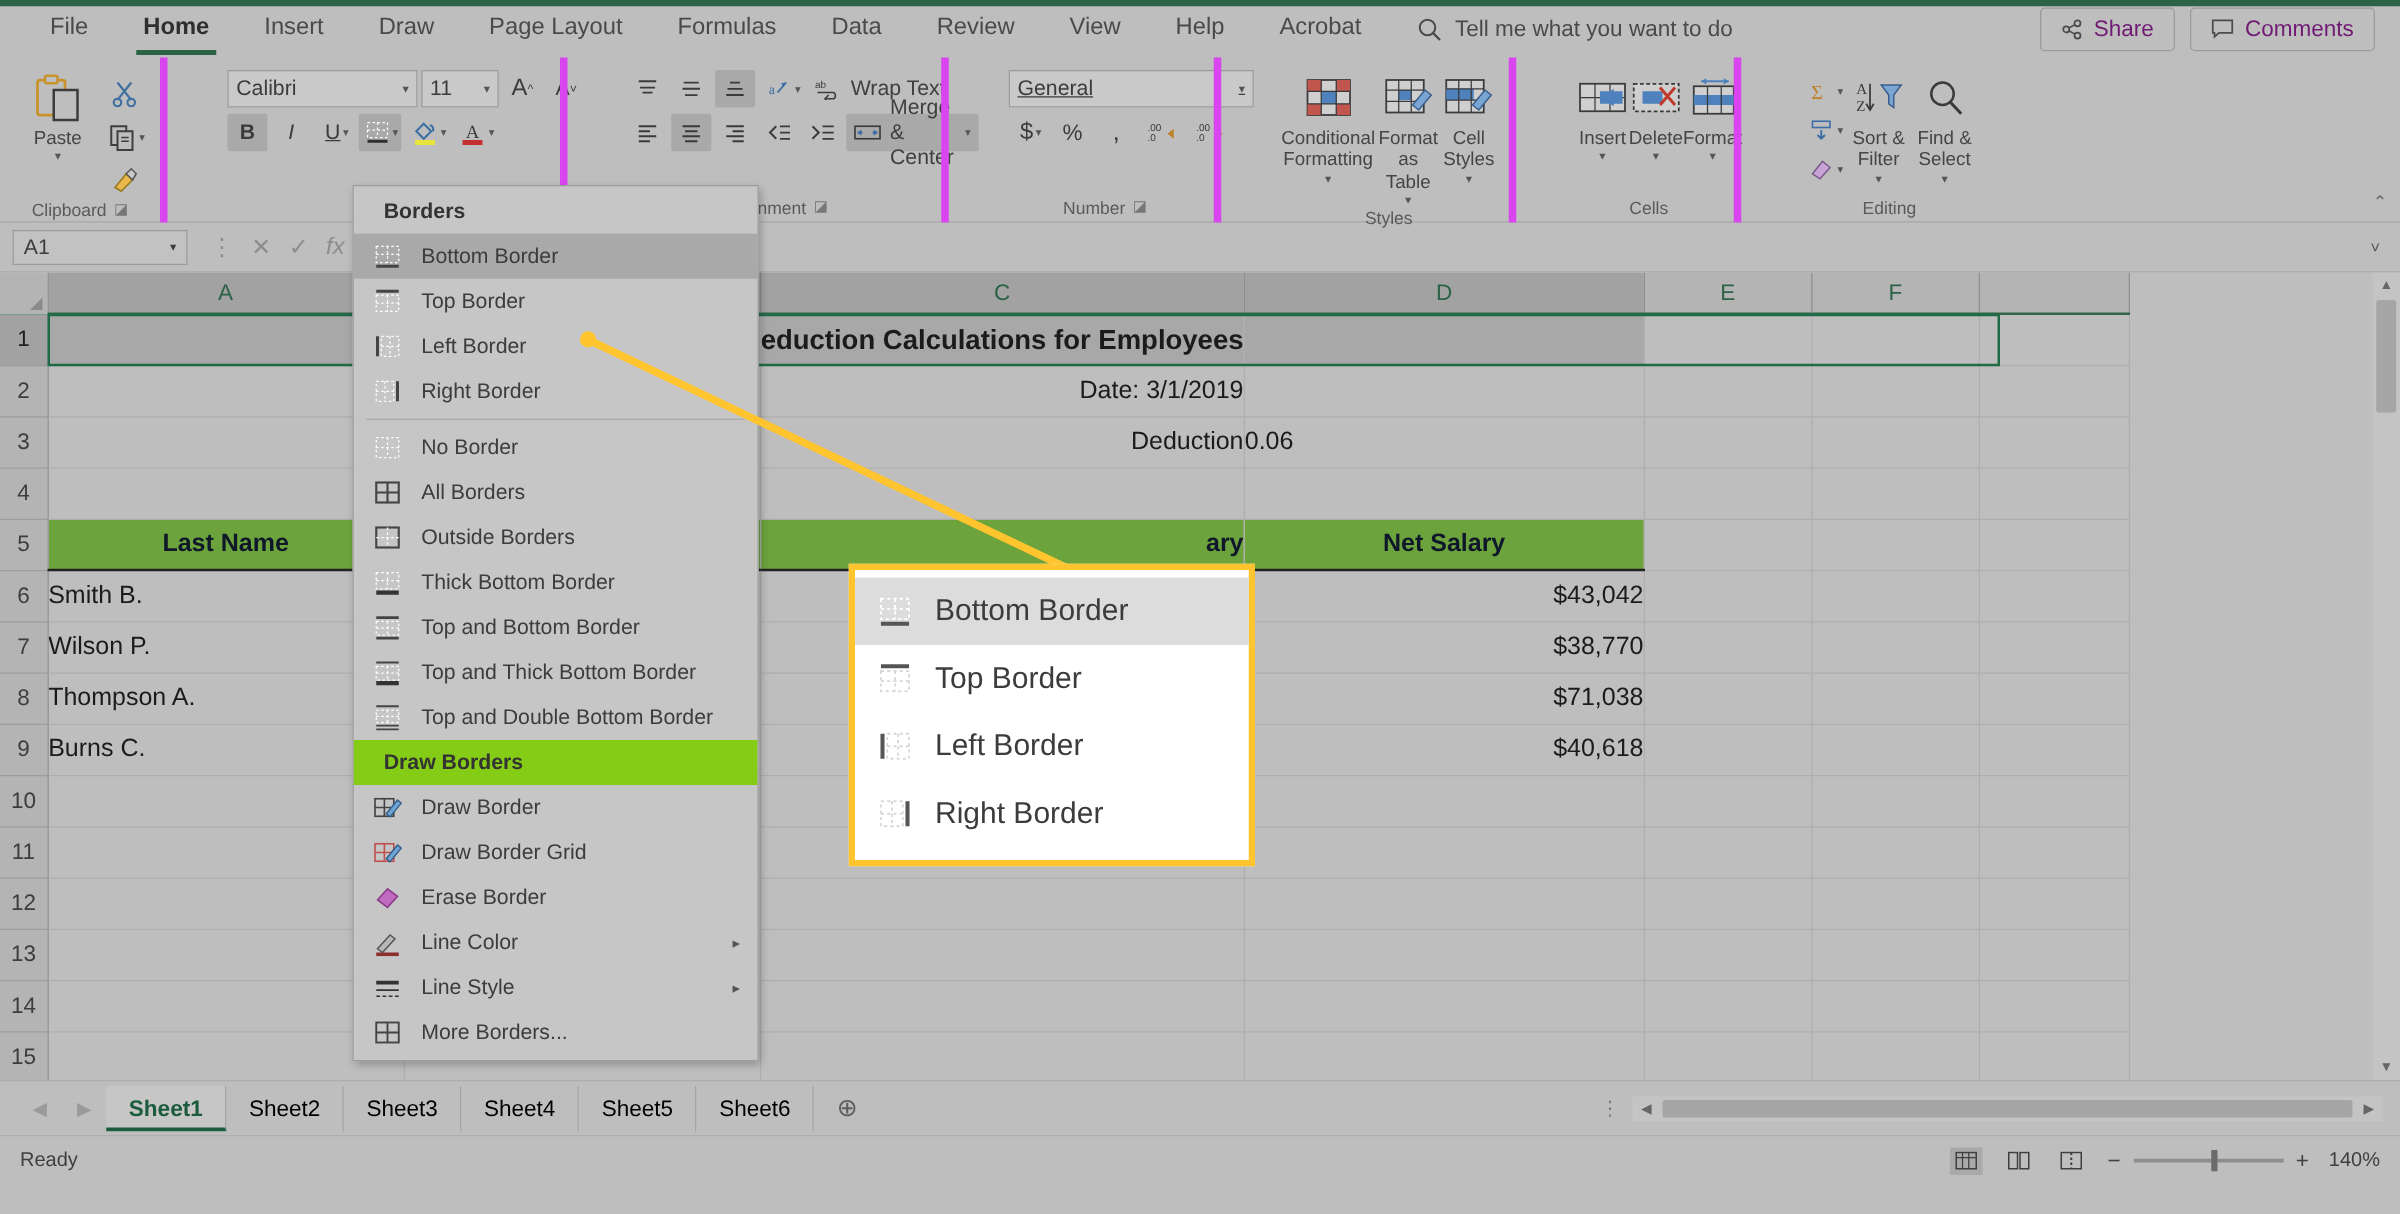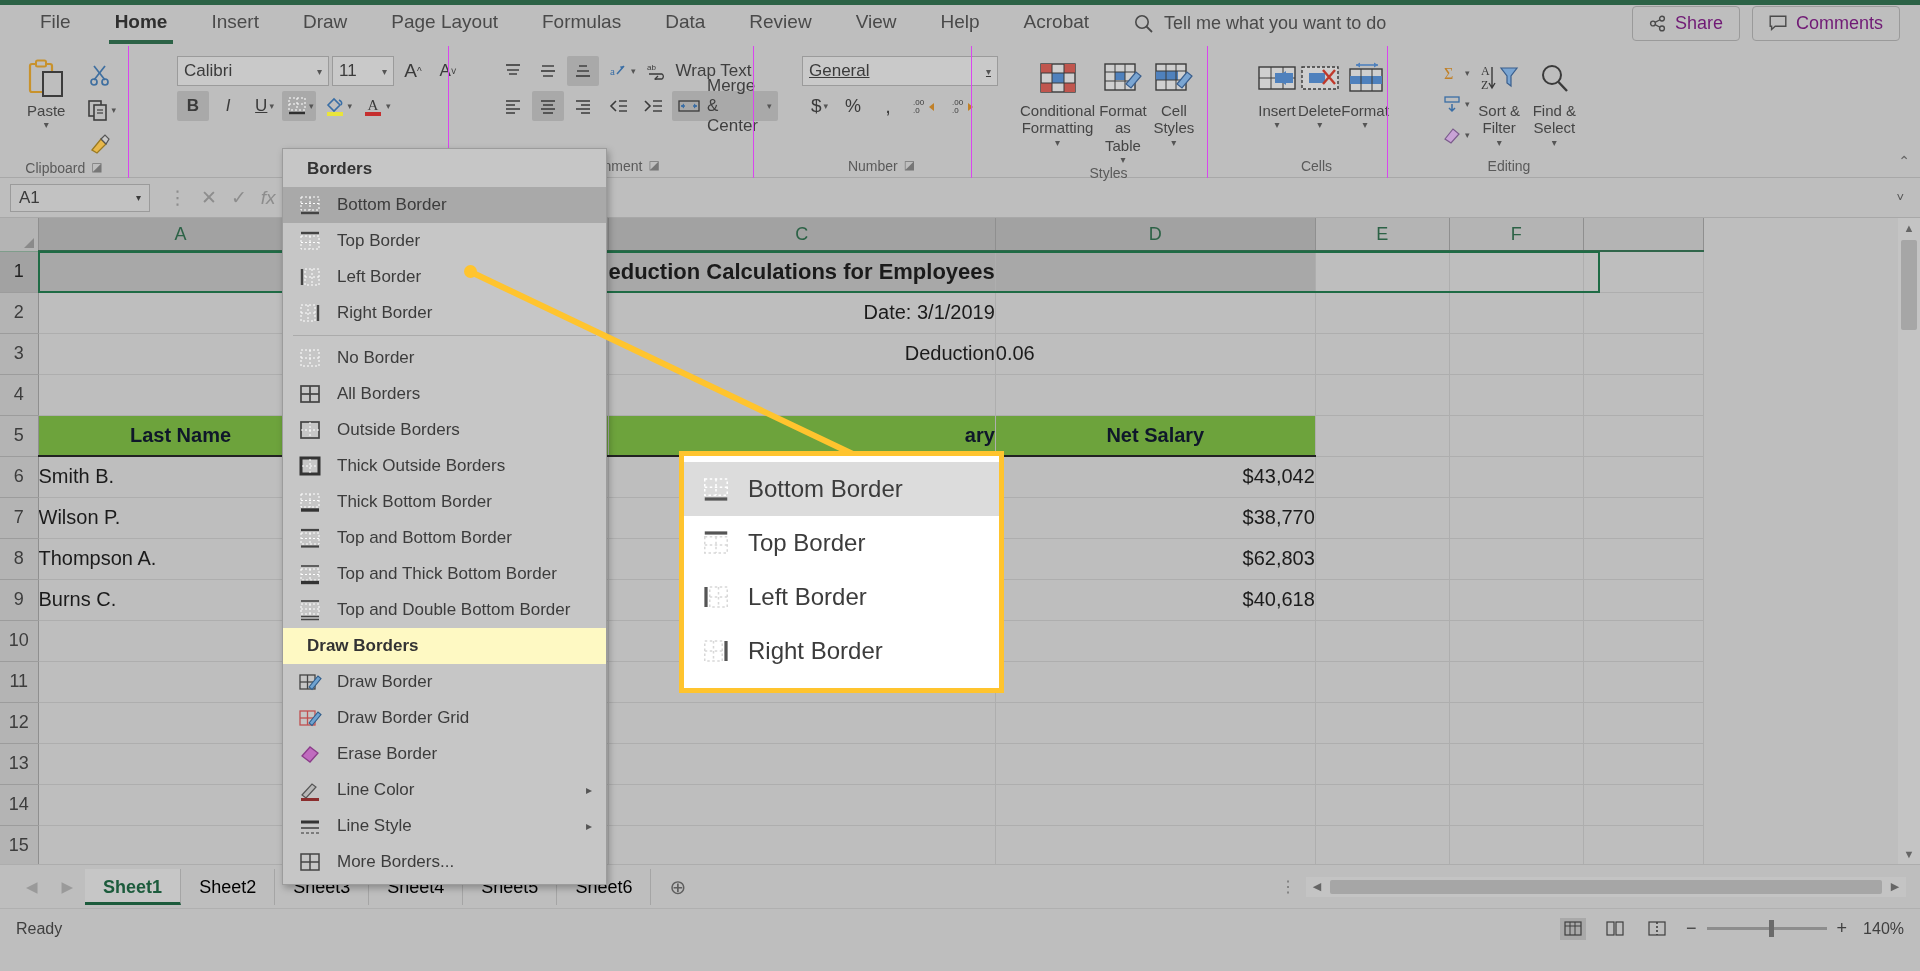--- a/index.html
+++ b/index.html
@@ -35,21 +35,21 @@
     display:flex; align-items:center; gap:9px; font-size:18px; color:#701a75;
     border:1px solid #9a9a9a; border-radius:4px; padding:6px 16px; background:#BEBEBE;
   }
 
   
   .ribbon {
     height:132px; background:#BEBEBE; display:flex; position:relative;
     border-bottom:1px solid #a8a8a8;
   }
   .grp { position:relative; padding:4px 10px 0 10px; display:flex; flex-direction:column; height:132px; }
-  .grp + .grp { border-left:1px solid #d946ef;padding-left:48px; }
+  .grp + .grp { border-left:6px solid #d946ef;padding-left:48px; }
   .grp-body { flex:1; display:flex; align-items:flex-start; padding-top:6px; }
   .grp-label { font-size:14px; color:#5a5a5a; text-align:center; padding-bottom:4px; display:flex; justify-content:center; gap:6px;}
   .grp-label .dlg { font-size:12px; color:#777; }
 
   .bigbtn { width:78px; display:flex; flex-direction:column; align-items:center; font-size:15px; color:#454545; }
   .bigbtn .glyph { height:46px; display:flex; align-items:center; justify-content:center; }
   .bigbtn .cap { line-height:1.15; text-align:center; }
   .caret { font-size:10px; color:#555; }
 
   .col { display:flex; flex-direction:column; gap:5px; }
@@ -750,21 +750,21 @@
         <td class="cell r">$38,770</td>
         <td class="cell"></td>
         <td class="cell"></td>
         <td class="cell"></td>
       </tr>
       <tr>
         <td class="rowhead">8</td>
         <td class="cell">Thompson A.</td>
         <td class="cell"></td>
         <td class="cell r">$3</td>
-        <td class="cell r">$62,803</td>
+        <td class="cell r">$71,038</td>
         <td class="cell"></td>
         <td class="cell"></td>
         <td class="cell"></td>
       </tr>
       <tr>
         <td class="rowhead">9</td>
         <td class="cell">Burns C.</td>
         <td class="cell"></td>
         <td class="cell r">$4</td>
         <td class="cell r">$40,618</td>
@@ -986,32 +986,20 @@
               <line x1="12" y1="3" x2="12" y2="19"></line>
               <line x1="3" y1="11" x2="21" y2="11"></line>
             </g>
           </svg>
       </span>
       <span>Outside Borders</span>
     </div>
     <div class="mi">
       <span class="mi-ic">
         <svg width="24" height="22" viewBox="0 0 24 22">
-            <rect x="3" y="3" width="18" height="16" fill="none" stroke="#333" stroke-width="3"></rect>
-            <g stroke="#fff" stroke-width="1" stroke-dasharray="2 2">
-              <line x1="12" y1="4" x2="12" y2="18"></line>
-              <line x1="4" y1="11" x2="20" y2="11"></line>
-            </g>
-          </svg>
-      </span>
-      <span>Thick Outside Borders</span>
-    </div>
-    <div class="mi">
-      <span class="mi-ic">
-        <svg width="24" height="22" viewBox="0 0 24 22">
             <g stroke="#fff" stroke-width="1" stroke-dasharray="2 2" fill="none">
               <rect x="3" y="3" width="18" height="13"></rect>
               <line x1="12" y1="3" x2="12" y2="16"></line>
               <line x1="3" y1="9.5" x2="21" y2="9.5"></line>
             </g>
             <line x1="3" y1="19" x2="21" y2="19" stroke="#333" stroke-width="3.4"></line>
           </svg>
       </span>
       <span>Thick Bottom Border</span>
     </div>
@@ -1052,21 +1040,21 @@
               <line x1="12" y1="5" x2="12" y2="15"></line>
               <line x1="3" y1="10" x2="21" y2="10"></line>
             </g>
             <line x1="3" y1="17.5" x2="21" y2="17.5" stroke="#444" stroke-width="1.5"></line>
             <line x1="3" y1="20.5" x2="21" y2="20.5" stroke="#444" stroke-width="1.5"></line>
           </svg>
       </span>
       <span>Top and Double Bottom Border</span>
     </div>
 
-    <div class="menu-head" style="background:#fef9c3; padding:8px 14px 8px 24px;">Draw Borders</div>
+    <div class="menu-head" style="background:#84cc16; padding:8px 14px 8px 24px;">Draw Borders</div>
 
     <div class="mi">
       <span class="mi-ic">
         <svg width="24" height="22" viewBox="0 0 24 22">
             <g stroke="#444" stroke-width="1.3" fill="none">
               <rect x="2" y="4" width="15" height="14"></rect>
               <line x1="9.5" y1="4" x2="9.5" y2="18"></line>
               <line x1="2" y1="11" x2="17" y2="11"></line>
             </g>
             <path d="M11 16 L20 5 l3 2.5 -9 11z" fill="#6FA3D1" stroke="#2F5C8A" stroke-width="1.1"></path>

